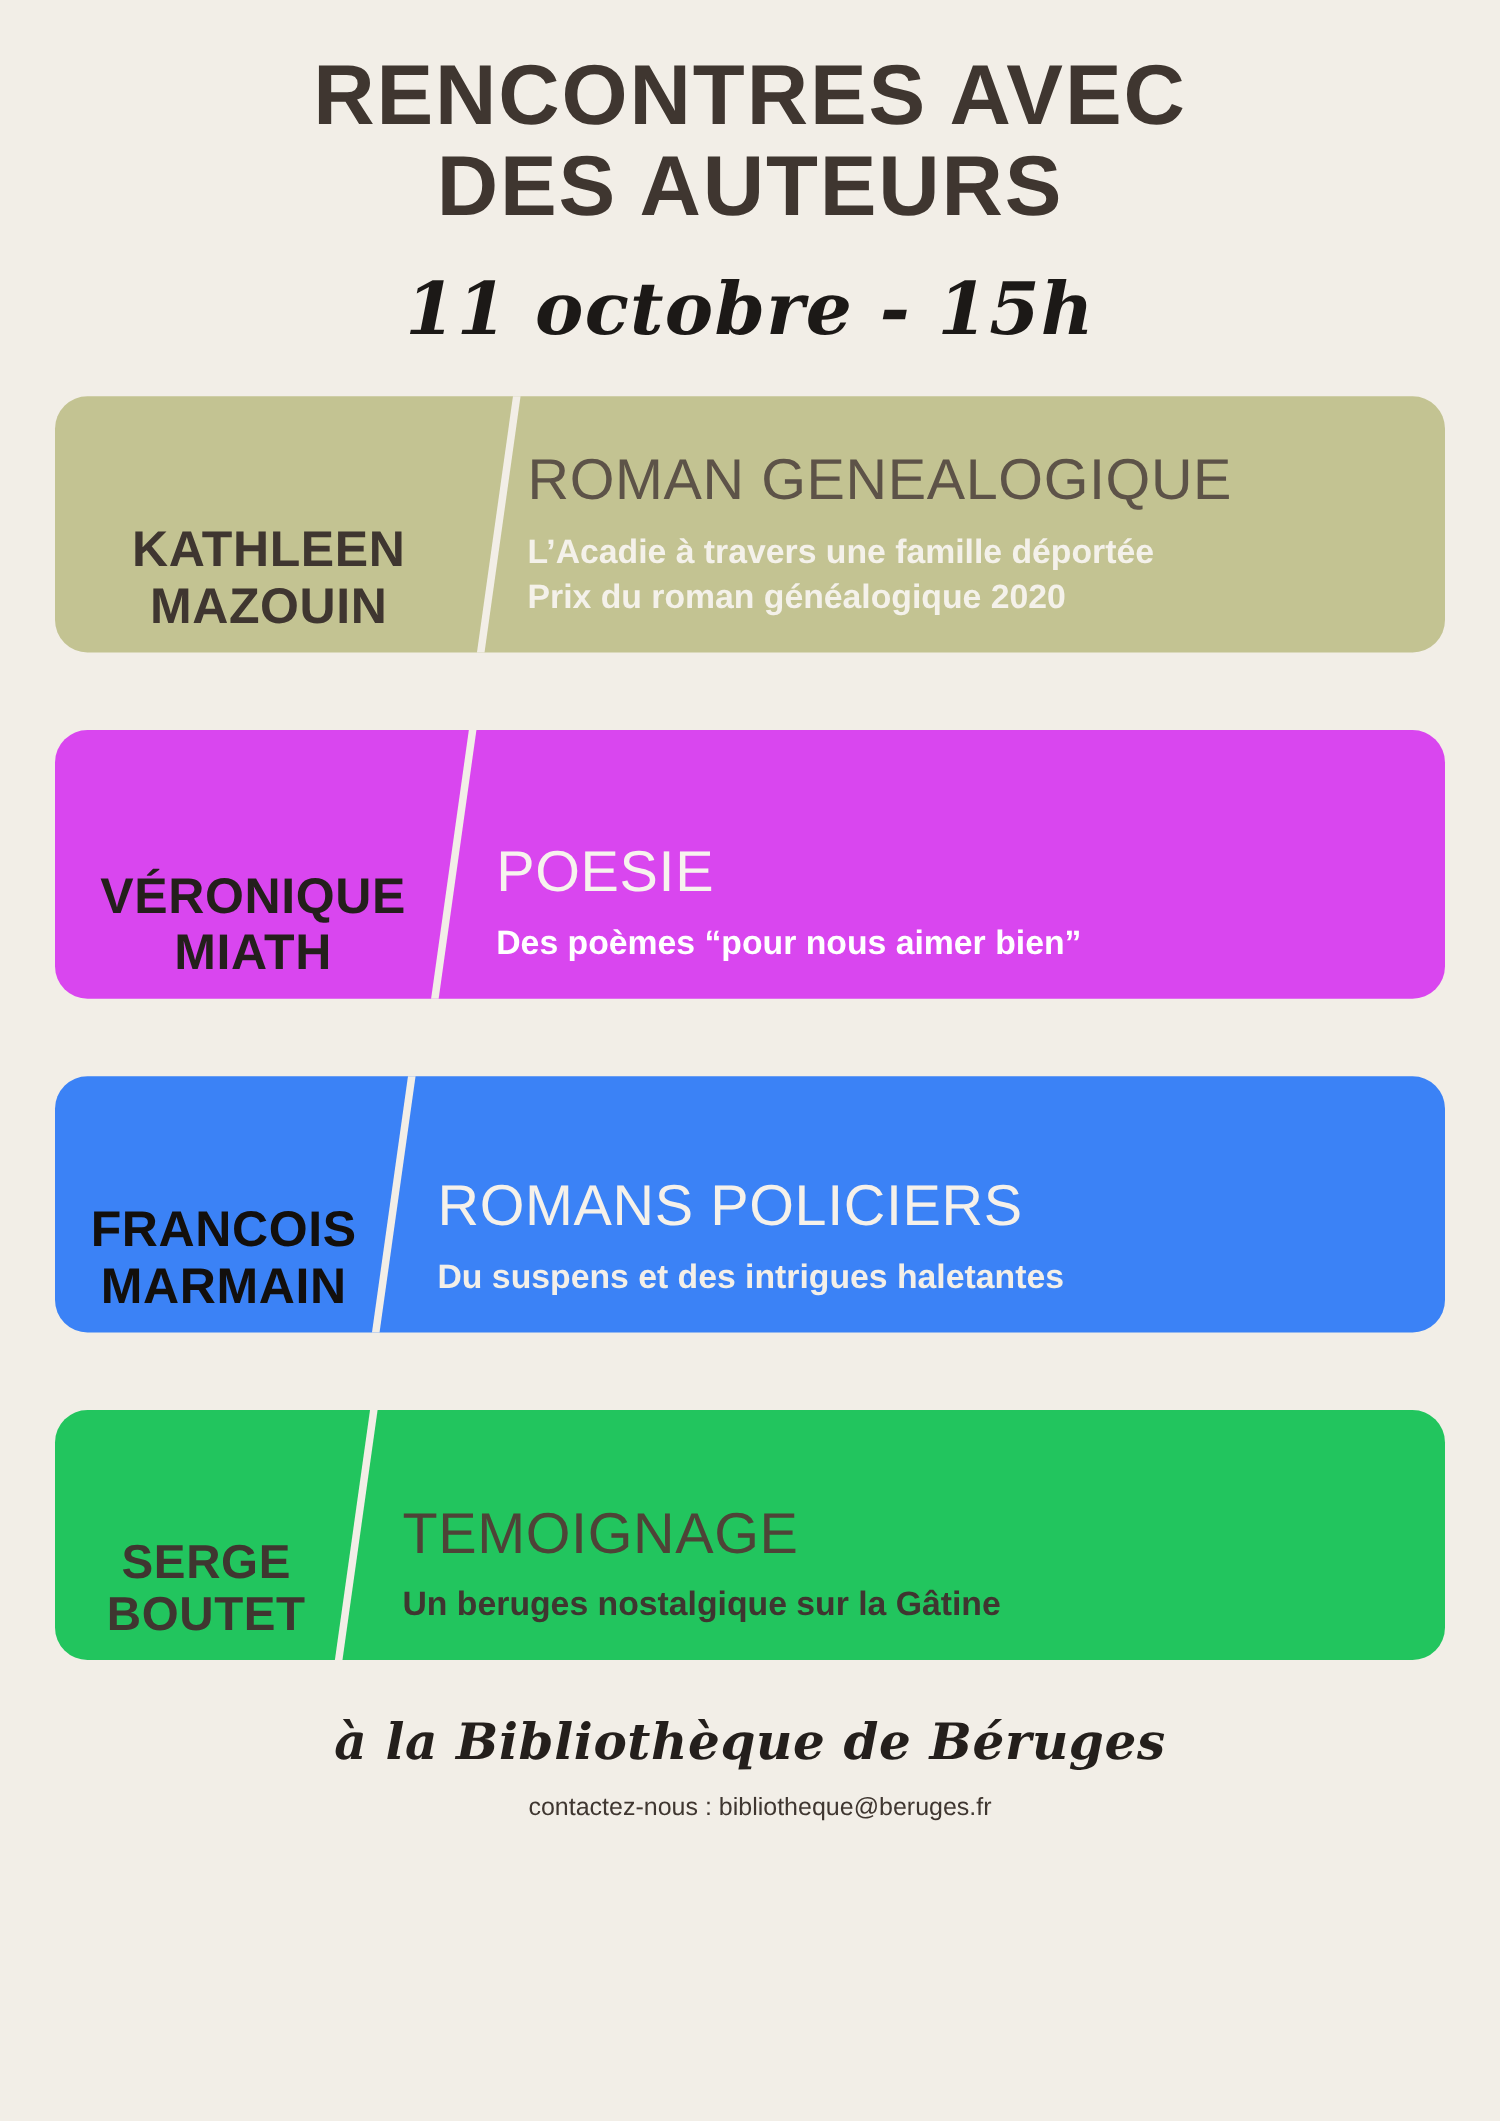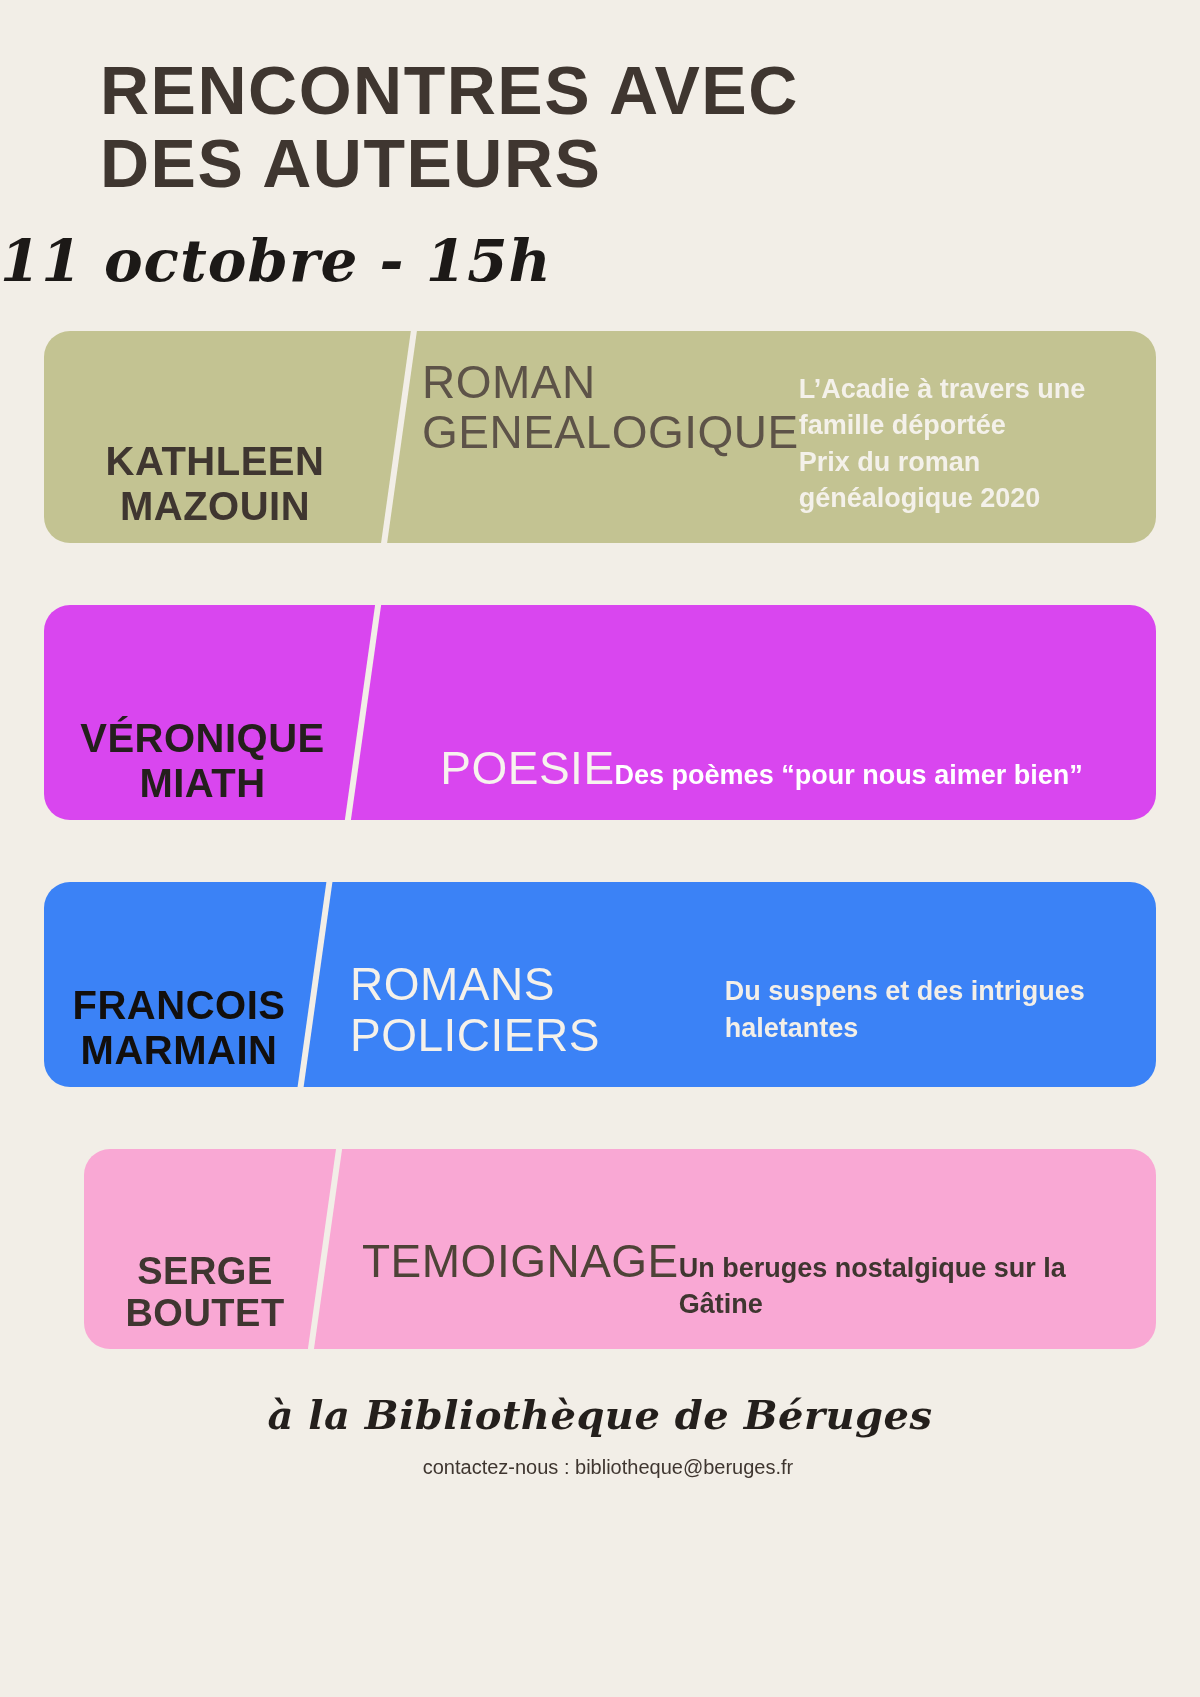--- a/index.html
+++ b/index.html
@@ -17,21 +17,22 @@
   .poster {
     position: relative;
     width: 1200px;
     height: 1697px;
     box-sizing: border-box;
     padding: 0;
   }
 
   
   .header {
-    padding-top: 54px;
+    padding-top: 40px;
+    text-align: center;
   }
   .title {
     font-size: 68px;
     font-weight: bold;
     letter-spacing: 1.5px;
     line-height: 1.08;
     color: #3f3630;
     margin: 0 auto;
     max-width: 1000px;
     text-transform: uppercase;
@@ -86,21 +87,21 @@
     width: 6px;
     background: #f2eee7;
     transform: rotate(8deg);
     z-index: 3;
   }
   .card .body {
     flex: 1 1 auto;
     padding: 26px 30px 26px 48px;
     box-sizing: border-box;
     display: flex;
-    flex-direction: row;
+    flex-direction: column;
     justify-content: center;
     z-index: 2;
   }
   .card .genre {
     font-size: 46px;
     font-weight: normal;
     letter-spacing: 0.5px;
     line-height: 1.1;
     text-transform: uppercase;
   }
@@ -129,21 +130,21 @@
   .card-2 .divider { left: 316px; }
 
   
   .card-3 { background: #3b82f6; min-height: 205px; }
   .card-3 .author { color: #120f0d; flex-basis: 258px; }
   .card-3 .genre { color: #f5f1ea; }
   .card-3 .desc { color: #f3efe8; }
   .card-3 .divider { left: 268px; }
 
   
-  .card-4 { background: #f9a8d4; min-height: 200px; margin-left: 40px; }
+  .card-4 { background: #22c55e; min-height: 200px; }
   .card-4 .author { color: #3f3630; flex-basis: 230px; font-size: 38px; }
   .card-4 .genre { color: #4e4337; }
   .card-4 .desc { color: #3f3630; }
   .card-4 .divider { left: 238px; }
 
   
   .footer {
     margin-top: 42px;
     text-align: center;
   }

